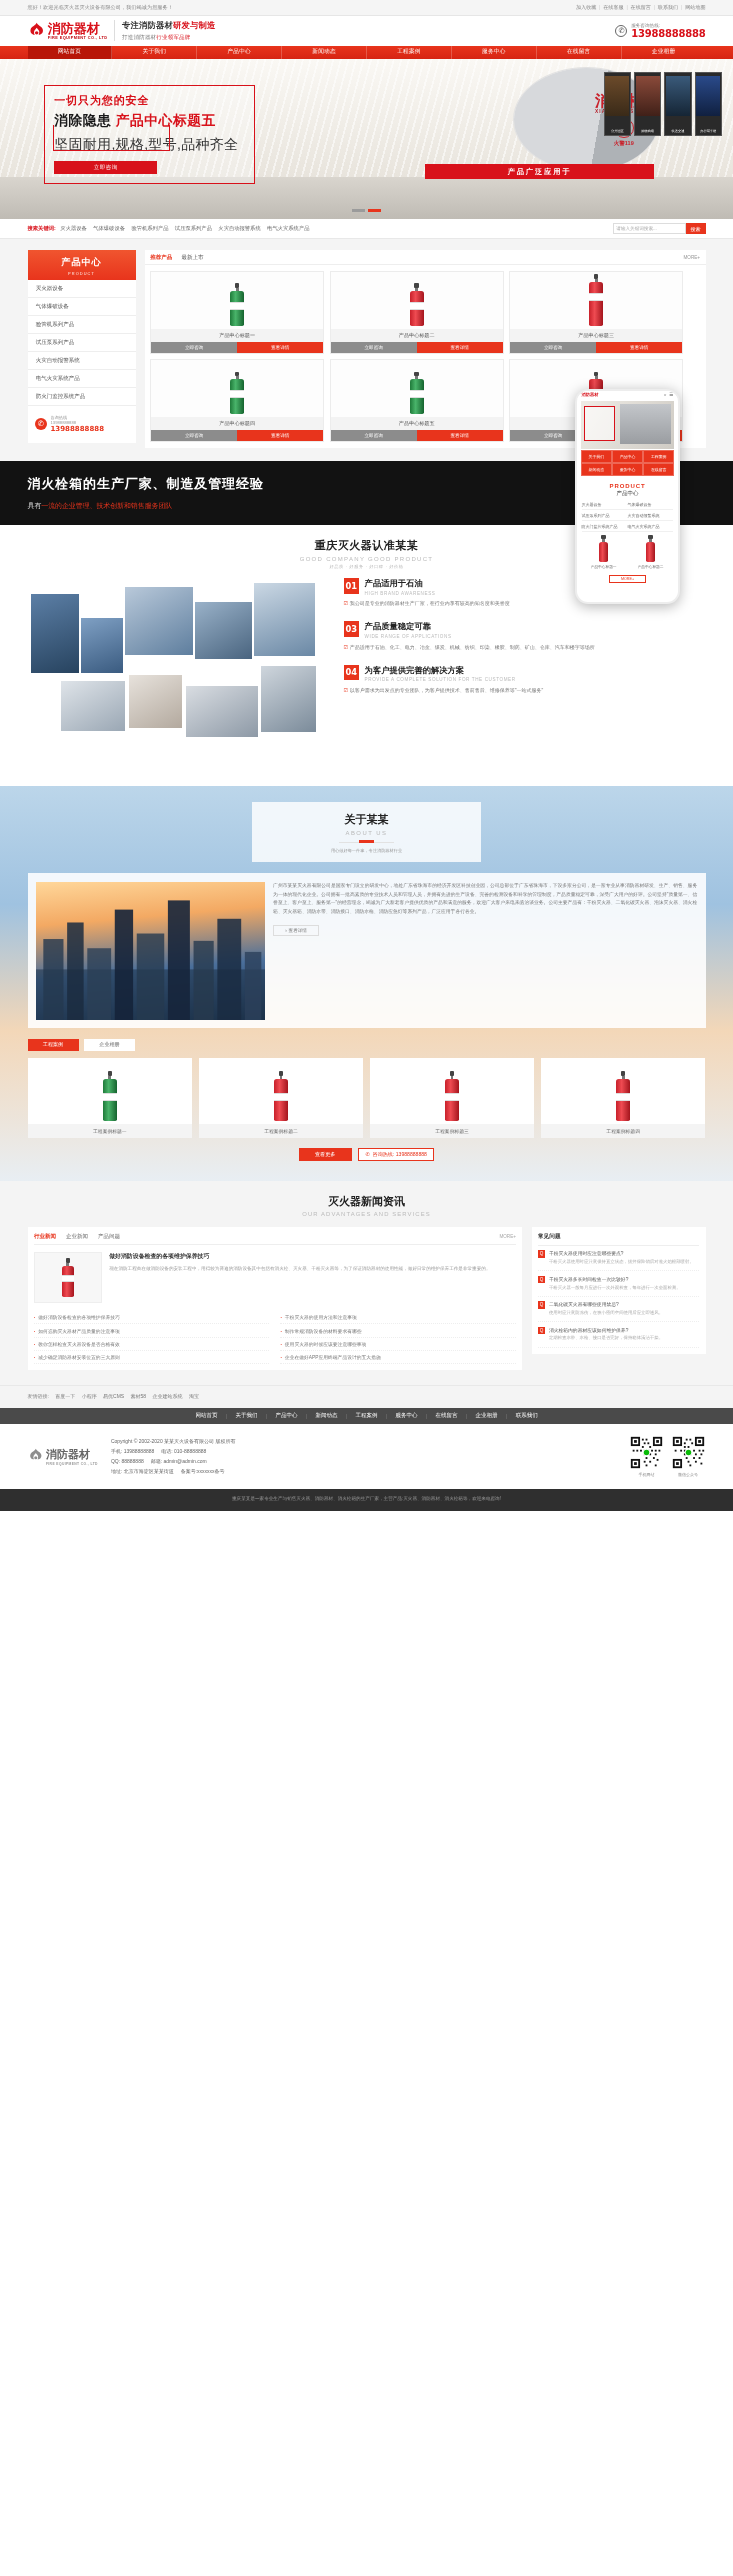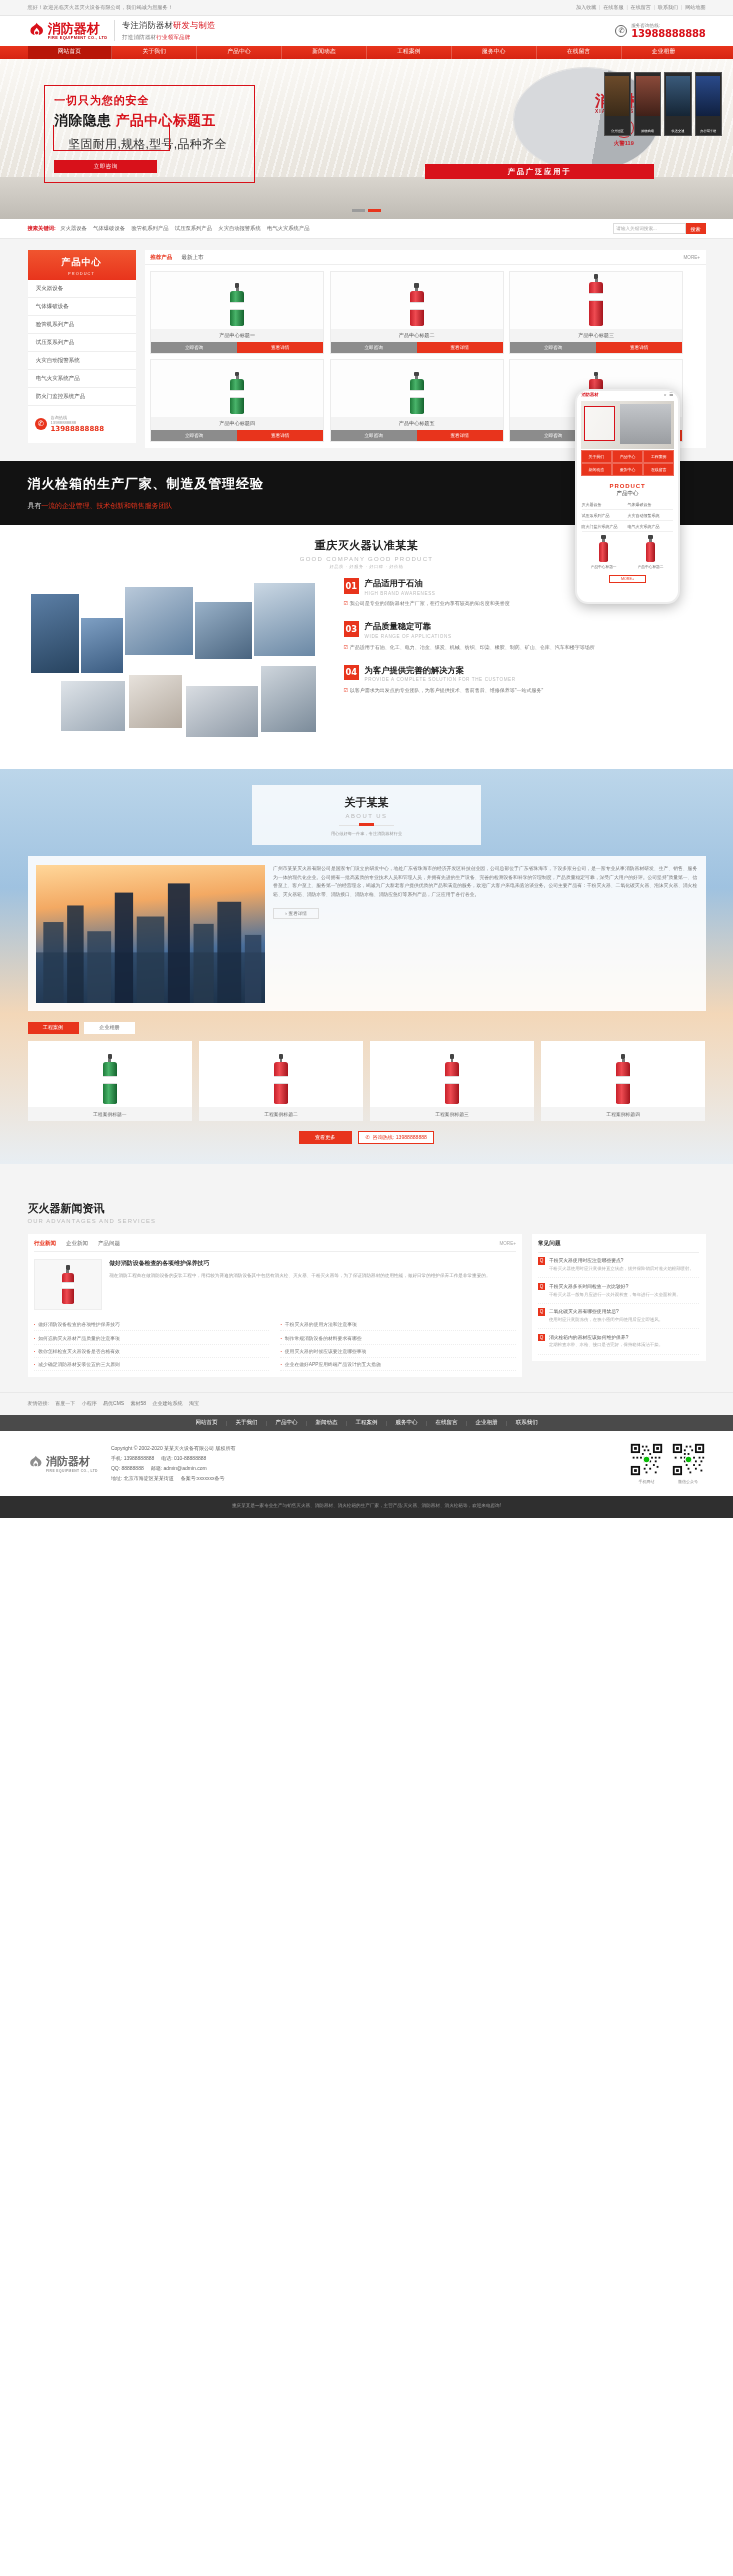--- a/index.html
+++ b/index.html
@@ -23,21 +23,21 @@
   .header { height:30px; background:#fff; }
   .header .wrap { display:flex; align-items:center; height:30px; }
   .logo { display:flex; align-items:center; gap:2.8px; }
   .logo-mark { width:17.4px; height:17.4px; position:relative; flex:0 0 auto; }
   .logo-txt { line-height:1; }
   .logo-cn { font-size:13px; font-weight:bold; color:#d8111a; letter-spacing:0px;
              font-family:"DejaVu Sans",sans-serif; }
   .logo-en { font-size:3.9px; color:#c0000a; letter-spacing:0.4px; margin-top:0.9px;
              font-family:"Liberation Sans",sans-serif; font-weight:bold;}
   .slogan { border-left:0.9px solid #ddd; margin-left:6.4px; padding-left:7.3px; }
-  .slogan1 { font-size:8.3px; font-weight:normal; color:#333; letter-spacing:0.2px; }
+  .slogan1 { font-size:8.3px; font-weight:bold; color:#333; letter-spacing:0.2px; }
   .slogan1 em { font-style:normal; color:#d8111a; }
   .slogan2 { font-size:5.5px; color:#777; margin-top:2.8px; letter-spacing:0.2px; }
   .slogan2 em { font-style:normal; color:#d8111a; }
   .tel { margin-left:auto; display:flex; align-items:center; gap:3.7px; }
   .tel-ico { width:12px; height:12px; border:0.9px solid #666; border-radius:50%;
              display:flex; align-items:center; justify-content:center; font-size:7.3px; color:#555;}
   .tel-lab { font-size:4.6px; color:#888; }
   .tel-num { font-size:10px; font-weight:bold; color:#d8111a; letter-spacing:-0.2px;
              font-family:"DejaVu Sans",sans-serif; line-height:1.1;}
 
@@ -59,21 +59,21 @@
       linear-gradient(180deg,#faf8f4,#e2ddd4);}
   .bn-floor { position:absolute; left:0; right:0; bottom:0; height:42px;
      background:linear-gradient(#d9d5ce,#bfbbb4); }
   .bn-left { position:absolute; left:44px; top:26px; width:211px; }
   .bn-box { border:1.8px solid #d8111a; padding:6.4px 9.2px 9.2px; position:relative;
             background:rgba(255,255,255,.30); }
   .bn-l1 { font-size:11px; color:#d8111a; font-weight:bold; letter-spacing:0.9px;
            font-family:"DejaVu Serif",serif; }
   .bn-l2 { font-size:13.8px; font-weight:bold; color:#1a1a1a; margin-top:4.6px; letter-spacing:0.5px;}
   .bn-l2 em { font-style:normal; color:#d8111a; }
-  .bn-l3 { font-size:12px; color:#333; margin-top:5.5px; letter-spacing:0.3px;margin-left:14px; }
+  .bn-l3 { font-size:14px; color:#333; margin-top:5.5px; letter-spacing:0.3px; }
   .bn-btn { margin-top:7.3px; width:103px; height:13px; background:#d8111a;
             display:flex; align-items:center; justify-content:center;
             color:#fff; font-size:5.5px; letter-spacing:0.5px;}
   .bn-deco { position:absolute; left:9.2px; top:40px; width:117px; height:26px;
              border:1.8px solid #d8111a; border-top:none; }
   .bn-photos { position:absolute; right:11px; top:13px; display:flex; gap:2.8px; }
   .bn-ph { width:27.5px; height:64px; background:#2a2a2a; border:0.9px solid #555;
            display:flex; flex-direction:column; justify-content:space-between;
            align-items:center; padding:2.8px 0; }
   .bn-ph i { display:block; width:24px; height:40px; font-style:normal; }
@@ -157,21 +157,21 @@
   .ext.grn .bd { background:linear-gradient(90deg,#1f7a3a,#49b46a 40%,#15632e); }
   .ext.tall .bd { height:44px; }
 
   
   .darkcta { background:#121212; color:#fff; padding:14.7px 0; }
   .darkcta h2 { font-size:13px; font-weight:bold; letter-spacing:0.9px; }
   .darkcta p { font-size:6.9px; margin-top:7.3px; color:#ddd; }
   .darkcta p em { font-style:normal; color:#e8341c; }
 
   
-  .adv { background:#fff; padding:13px 0 8px; }
+  .adv { background:#fff; padding:13px 0 25px; }
   .adv-hd { text-align:center; }
   .adv-hd h3 { font-size:11px; color:#222; font-weight:bold; letter-spacing:0.5px; }
   .adv-hd .en { font-size:6px; color:#bbb; letter-spacing:1.3px; margin-top:2.8px; }
   .adv-hd .sub { font-size:4.2px; color:#bbb; margin-top:1.8px; letter-spacing:0.6px;}
   .adv-body { display:flex; margin-top:9.2px; }
   .adv-pics { width:303px; flex:0 0 303px; position:relative; height:183px; }
   .adv-pics i { position:absolute; display:block; }
   .adv-list { flex:1; padding-left:13px; }
   .adv-item { margin-bottom:13.8px; }
   .adv-row { display:flex; align-items:flex-start; gap:5.5px; }
@@ -214,21 +214,21 @@
   .case-card .cap { text-align:center; font-size:4.8px; color:#666; padding:3.7px 0;
      background:#f4f4f4; }
   .case-bot { display:flex; justify-content:center; align-items:center; gap:6.4px; margin-top:10px;}
   .case-bot .b1 { width:53px; height:13px; background:#e8341c; color:#fff; font-size:5.1px;
      display:flex; align-items:center; justify-content:center; }
   .case-bot .b2 { height:13px; background:#fff; border:0.9px solid #e8341c; color:#e8341c;
      font-size:5.1px; display:flex; align-items:center; padding:0 6.4px; gap:2.8px;}
 
   
   .news { background:#f4f4f4; padding:13px 0 14.7px; }
-  .news-hd { text-align:left; margin-bottom:9.2px;margin-top:24px; }
+  .news-hd { text-align:center; margin-bottom:9.2px; }
   .news-hd h3 { font-size:11px; font-weight:bold; color:#222; }
   .news-hd .en { font-size:5.9px; color:#bbb; letter-spacing:1.1px; margin-top:2.8px;}
   .news-body { display:flex; gap:9.2px; align-items:flex-start; }
   .news-left { flex:1; background:#fff; padding:6.4px; }
   .nl-tabs { display:flex; align-items:center; border-bottom:0.9px solid #eee;
              padding-bottom:3.7px; }
   .nl-tabs a { font-size:5.5px; color:#666; margin-right:10px; }
   .nl-tabs a.on { color:#e8341c; font-weight:bold; }
   .nl-tabs .more { margin-left:auto; font-size:4.6px; color:#aaa; }
   .nl-feat { display:flex; gap:7.3px; margin-top:7.3px; }

